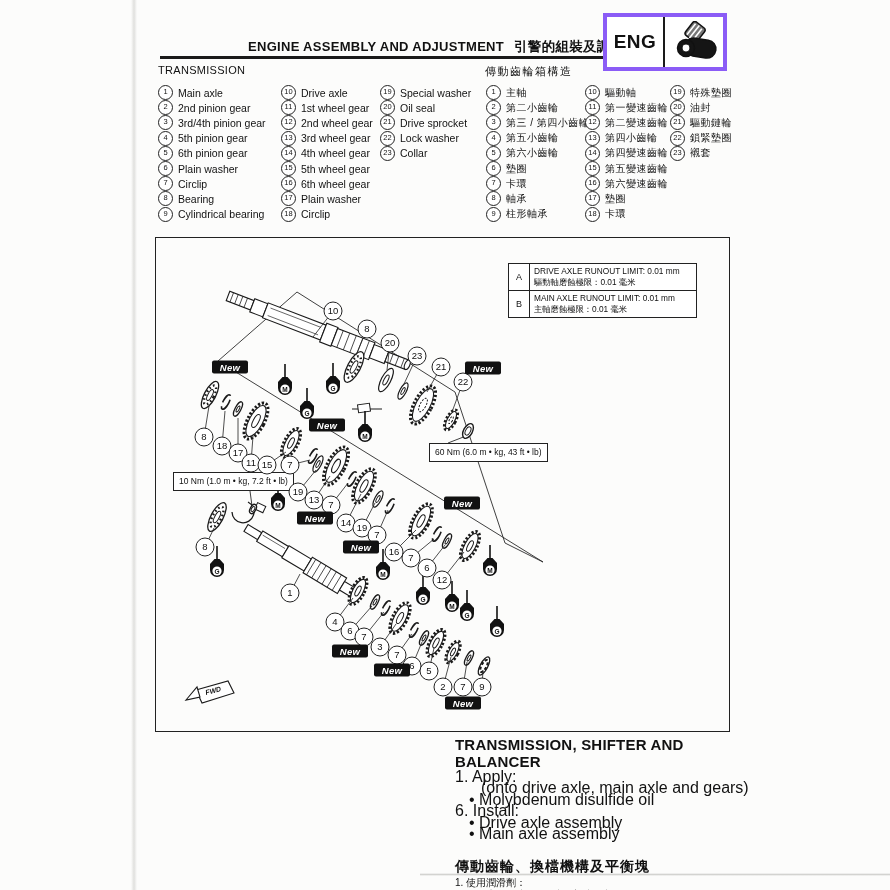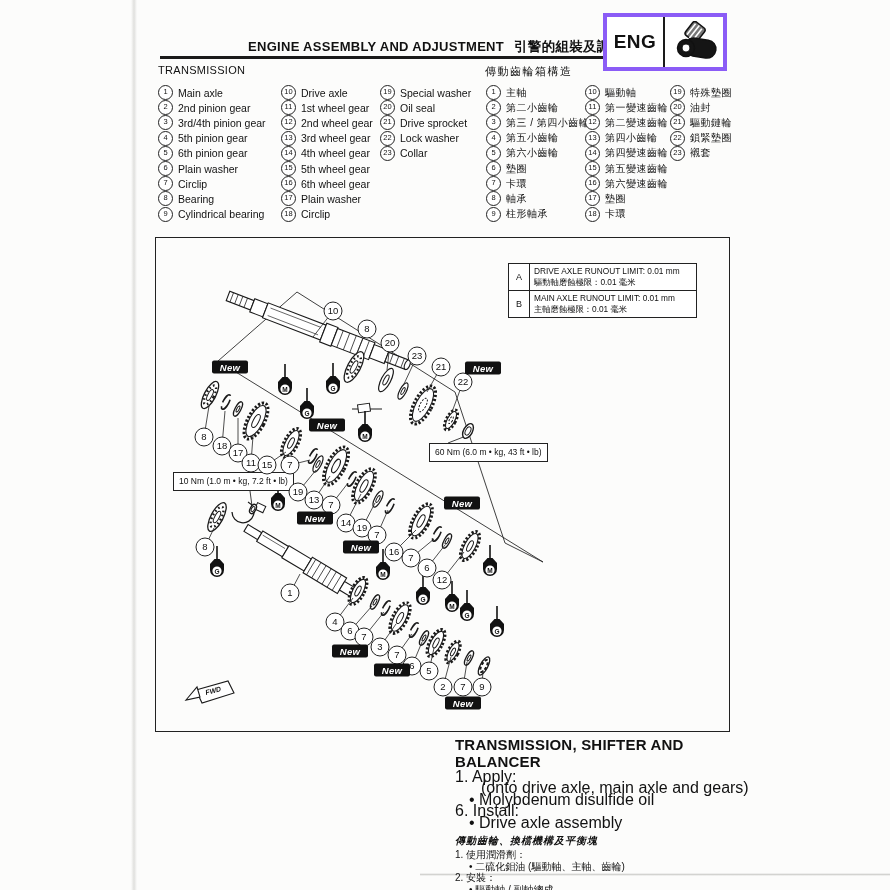--- a/index.html
+++ b/index.html
@@ -42,21 +42,21 @@
   .callout{position:absolute;width:17px;height:17px;border:1.1px solid #222;border-radius:50%;background:#fff;
            font-size:9.5px;line-height:16px;text-align:center;transform:translate(-50%,-50%);}
   .newbadge{position:absolute;min-width:30px;height:13px;background:#111;color:#fff;border-radius:2px;
             font-size:9.5px;font-weight:bold;font-style:italic;line-height:13px;text-align:center;
             padding:0 3px;transform:translate(-50%,-50%);letter-spacing:.3px;}
   svg.wire{position:absolute;left:0;top:0;pointer-events:none;}
 
   
   .proc{position:absolute;left:455px;top:736px;width:300px;}
   .proc .ptitle{font-size:15px;font-weight:bold;letter-spacing:.2px;margin-bottom:1px;}
-  .proc .ptitle.zh{margin-top:6px;font-size:10px;letter-spacing:1px;font-style:italic;}
+  .proc .ptitle.zh{margin-top:19px;font-size:14px;letter-spacing:1px;}
   .pline{font-size:16px;line-height:11.4px;white-space:nowrap;}
   .pline.i1{padding-left:14px;}
   .pline.i2{padding-left:26px;}
   .pline.zh{font-size:10px;line-height:11.6px;}
 </style>
 </head>
 <body>
 
 <div class="page">
   <div class="scan-left"></div>
@@ -688,20 +688,21 @@
     </div>
 
   <div class="proc">
     <div class="ptitle">TRANSMISSION, SHIFTER AND BALANCER</div>
     <div id="proc-en">
         <div class="pline i0">1.  Apply:</div>
         <div class="pline i2">(onto drive axle, main axle and gears)</div>
         <div class="pline i1">•  Molybdenum disulfide oil</div>
         <div class="pline i0">6.  Install:</div>
         <div class="pline i1">•  Drive axle assembly</div>
+        <div class="pline i1">•  Main axle assembly</div>
       </div>
     <div class="ptitle zh">傳動齒輪、換檔機構及平衡塊</div>
     <div id="proc-zh">
         <div class="pline i0 zh">1.  使用潤滑劑：</div>
         <div class="pline i1 zh">•  二硫化鉬油 (驅動軸、主軸、齒輪)</div>
         <div class="pline i0 zh">2.  安裝：</div>
         <div class="pline i1 zh">•  驅動軸 / 副軸總成</div>
         <div class="pline i1 zh">•  主軸總成</div>
       </div>
   </div>

